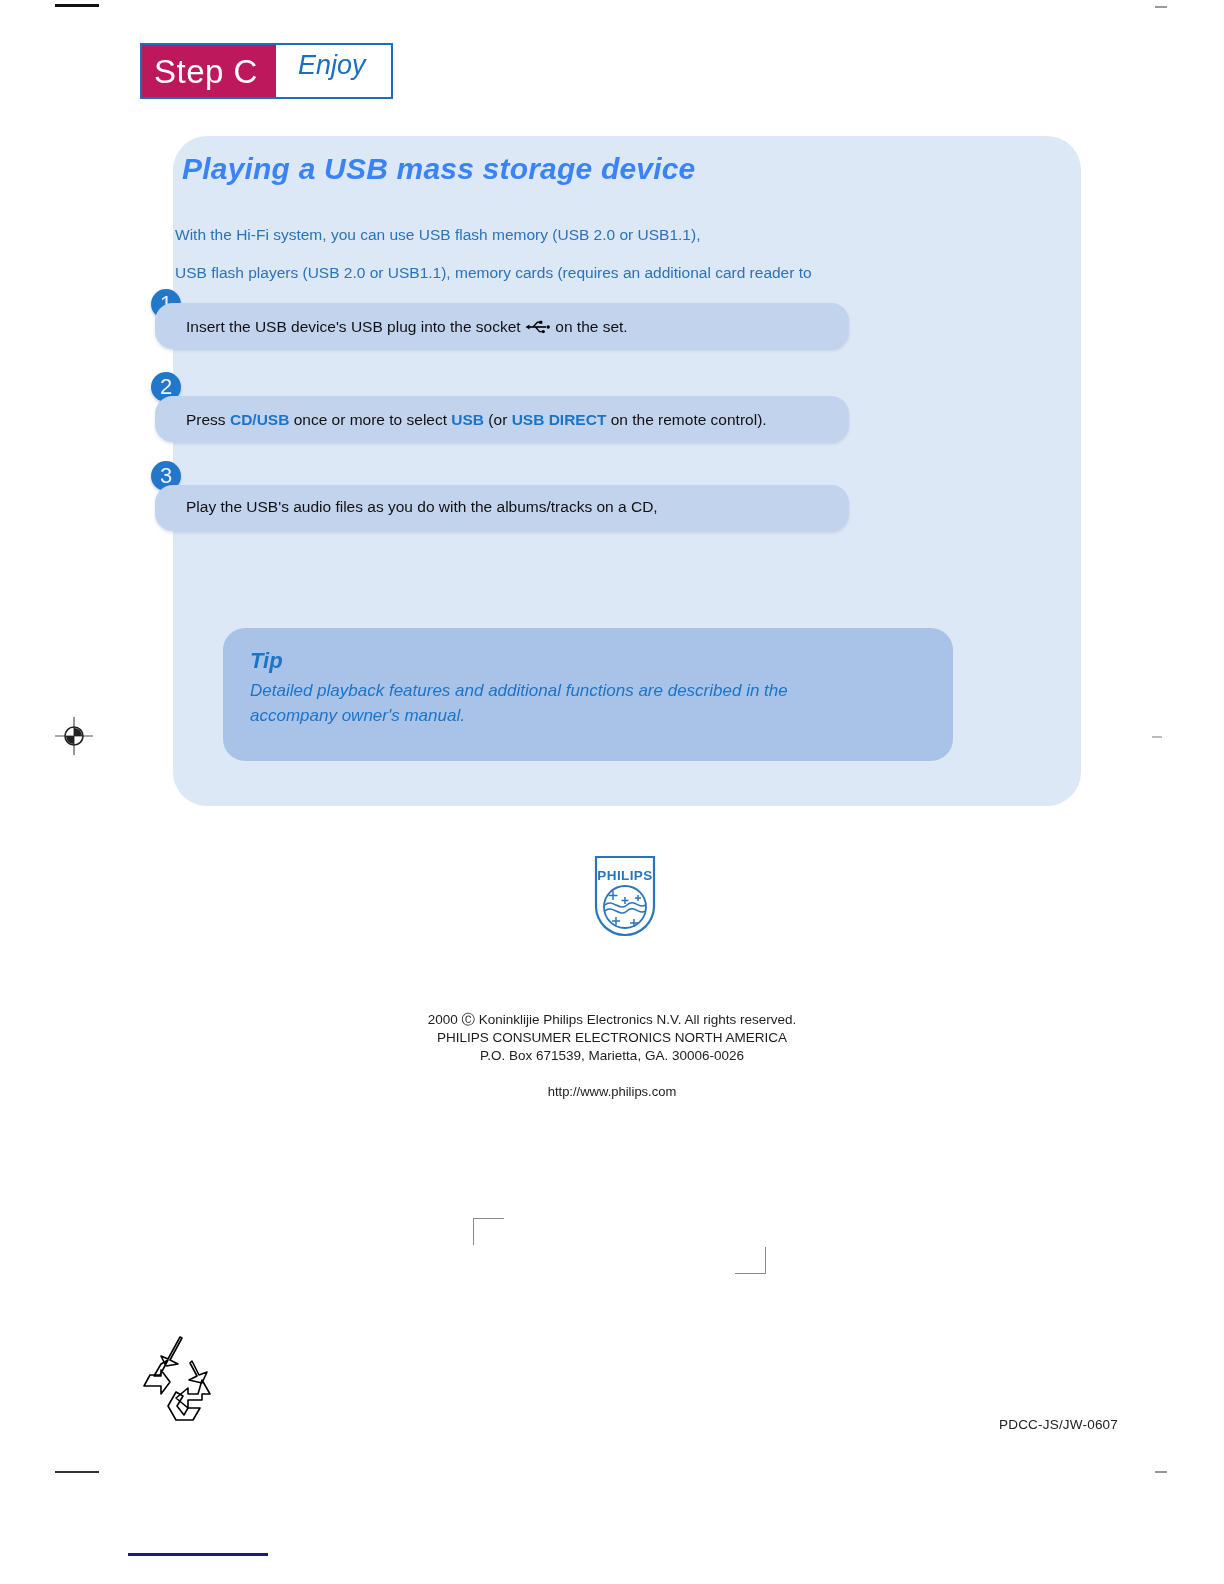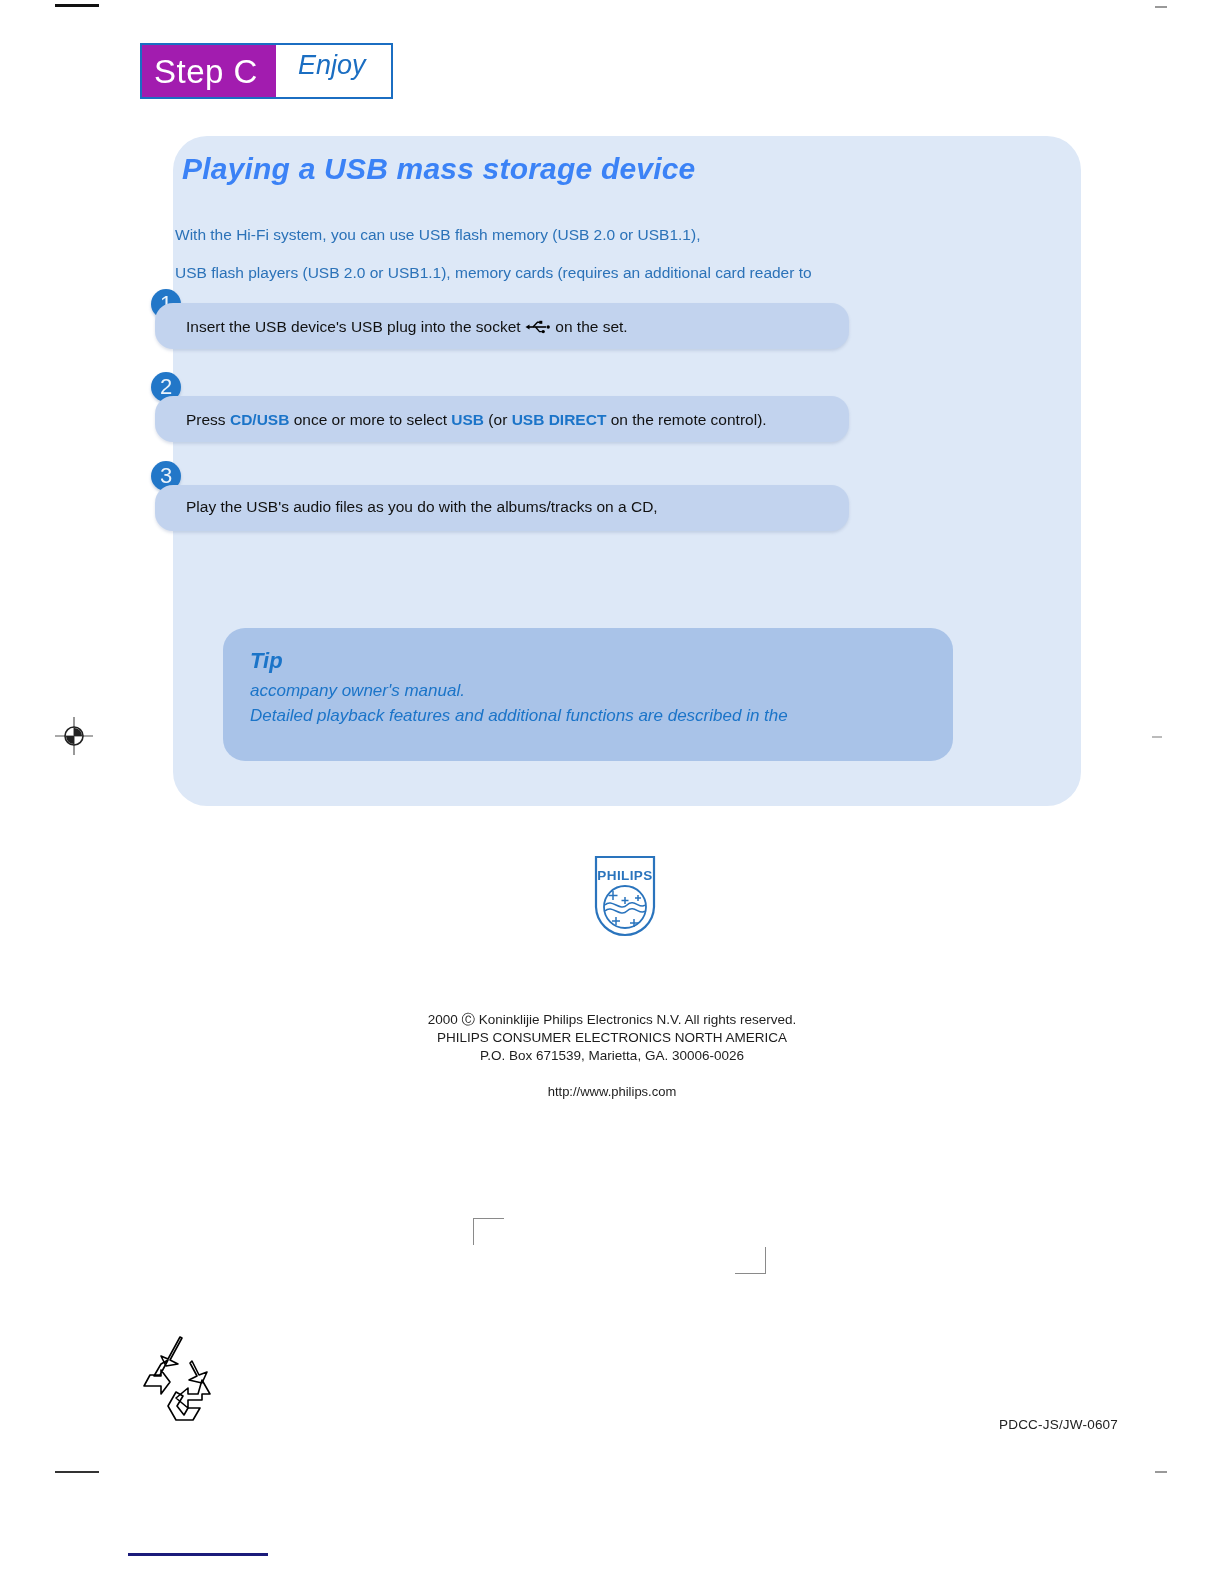--- a/index.html
+++ b/index.html
@@ -29,21 +29,21 @@
   .crop-b{left:735px;top:1247px;width:30px;height:26px;
           border-bottom:1.5px solid #8a8a8a;border-right:1.5px solid #8a8a8a;}
 
   
   .step-header{
     position:absolute;left:140px;top:43px;
     display:flex;align-items:stretch;height:52px;
     border:2px solid #1b6ec2;
   }
   .step-header .step-label{
-    background:#a21caf;color:#ffffff;
+    background:#be185d;color:#ffffff;
     font-size:33px;letter-spacing:.5px;
     padding:0 18px 0 12px;
     display:flex;align-items:center;
     line-height:1;
     font-weight:400;
   }
   .step-header .step-name{
     background:#ffffff;color:#1b6ec2;
     font-style:italic;font-size:27px;
     padding:0 26px 12px 22px;
@@ -193,22 +193,22 @@
     <span>Press </span><b>CD/USB</b><span> once or more to select </span><b>USB</b><span> (or </span><b>USB DIRECT</b><span> on the remote control).</span>
   </div>
 
   <div class="num-circle" style="left:151px;top:461px;">3</div>
   <div class="step-box" style="left:155px;top:485px;width:694px;height:46px;"></div>
   <div class="step-text" style="left:186px;top:498px;">Play the USB's audio files as you do with the albums/tracks on a CD,</div>
 
   <div class="tip-box"></div>
   <div class="tip-title">Tip</div>
   <div class="tip-text">
+    <div>Detailed playback features and additional functions are described in the</div>
     <div>accompany owner's manual.</div>
-    <div>Detailed playback features and additional functions are described in the</div>
   </div>
 
   <div class="logo">
     <svg viewBox="0 0 62 82" width="62" height="82">
       <path d="M2 2 H60 V52 A29 29 0 0 1 31 80 A29 29 0 0 1 2 52 Z" fill="none" stroke="#2a74bd" stroke-width="2.2"></path>
       <text x="31" y="25" text-anchor="middle" font-family="Liberation Sans, sans-serif" font-size="13.5" font-weight="bold" fill="#2a74bd" letter-spacing="0.4">PHILIPS</text>
       <circle cx="31" cy="52" r="21" fill="none" stroke="#2a74bd" stroke-width="1.8"></circle>
       <path d="M11 50 C18 43, 26 57, 33 50 C40 43, 46 55, 51 50" fill="none" stroke="#2a74bd" stroke-width="1.6"></path>
       <path d="M11 56 C18 49, 26 63, 33 56 C40 49, 46 61, 51 56" fill="none" stroke="#2a74bd" stroke-width="1.6"></path>
       <g stroke="#2a74bd" stroke-width="1.5">

